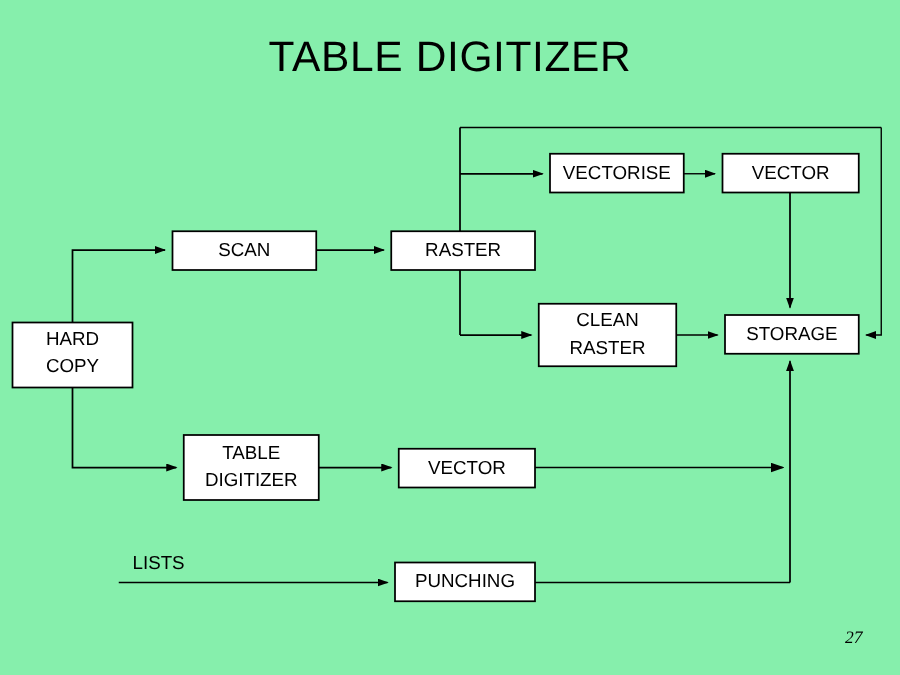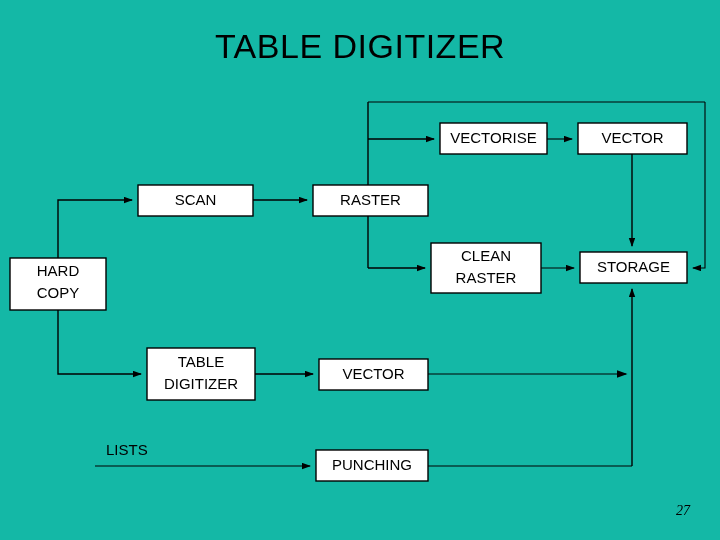--- a/index.html
+++ b/index.html
@@ -12,21 +12,21 @@
     height: 540px;
     font-family: "Liberation Sans", sans-serif;
     color: #000000;
     overflow: hidden;
     position: relative;
   }
   #slide {
     position: relative;
     width: 720px;
     height: 540px;
-    background: #14b8a6;
+    background: #86efac;
   }
   #slide-title {
     position: absolute;
     left: 0;
     top: 26px;
     width: 720px;
     text-align: center;
     font-size: 34px;
     font-weight: normal;
     letter-spacing: 0.5px;

